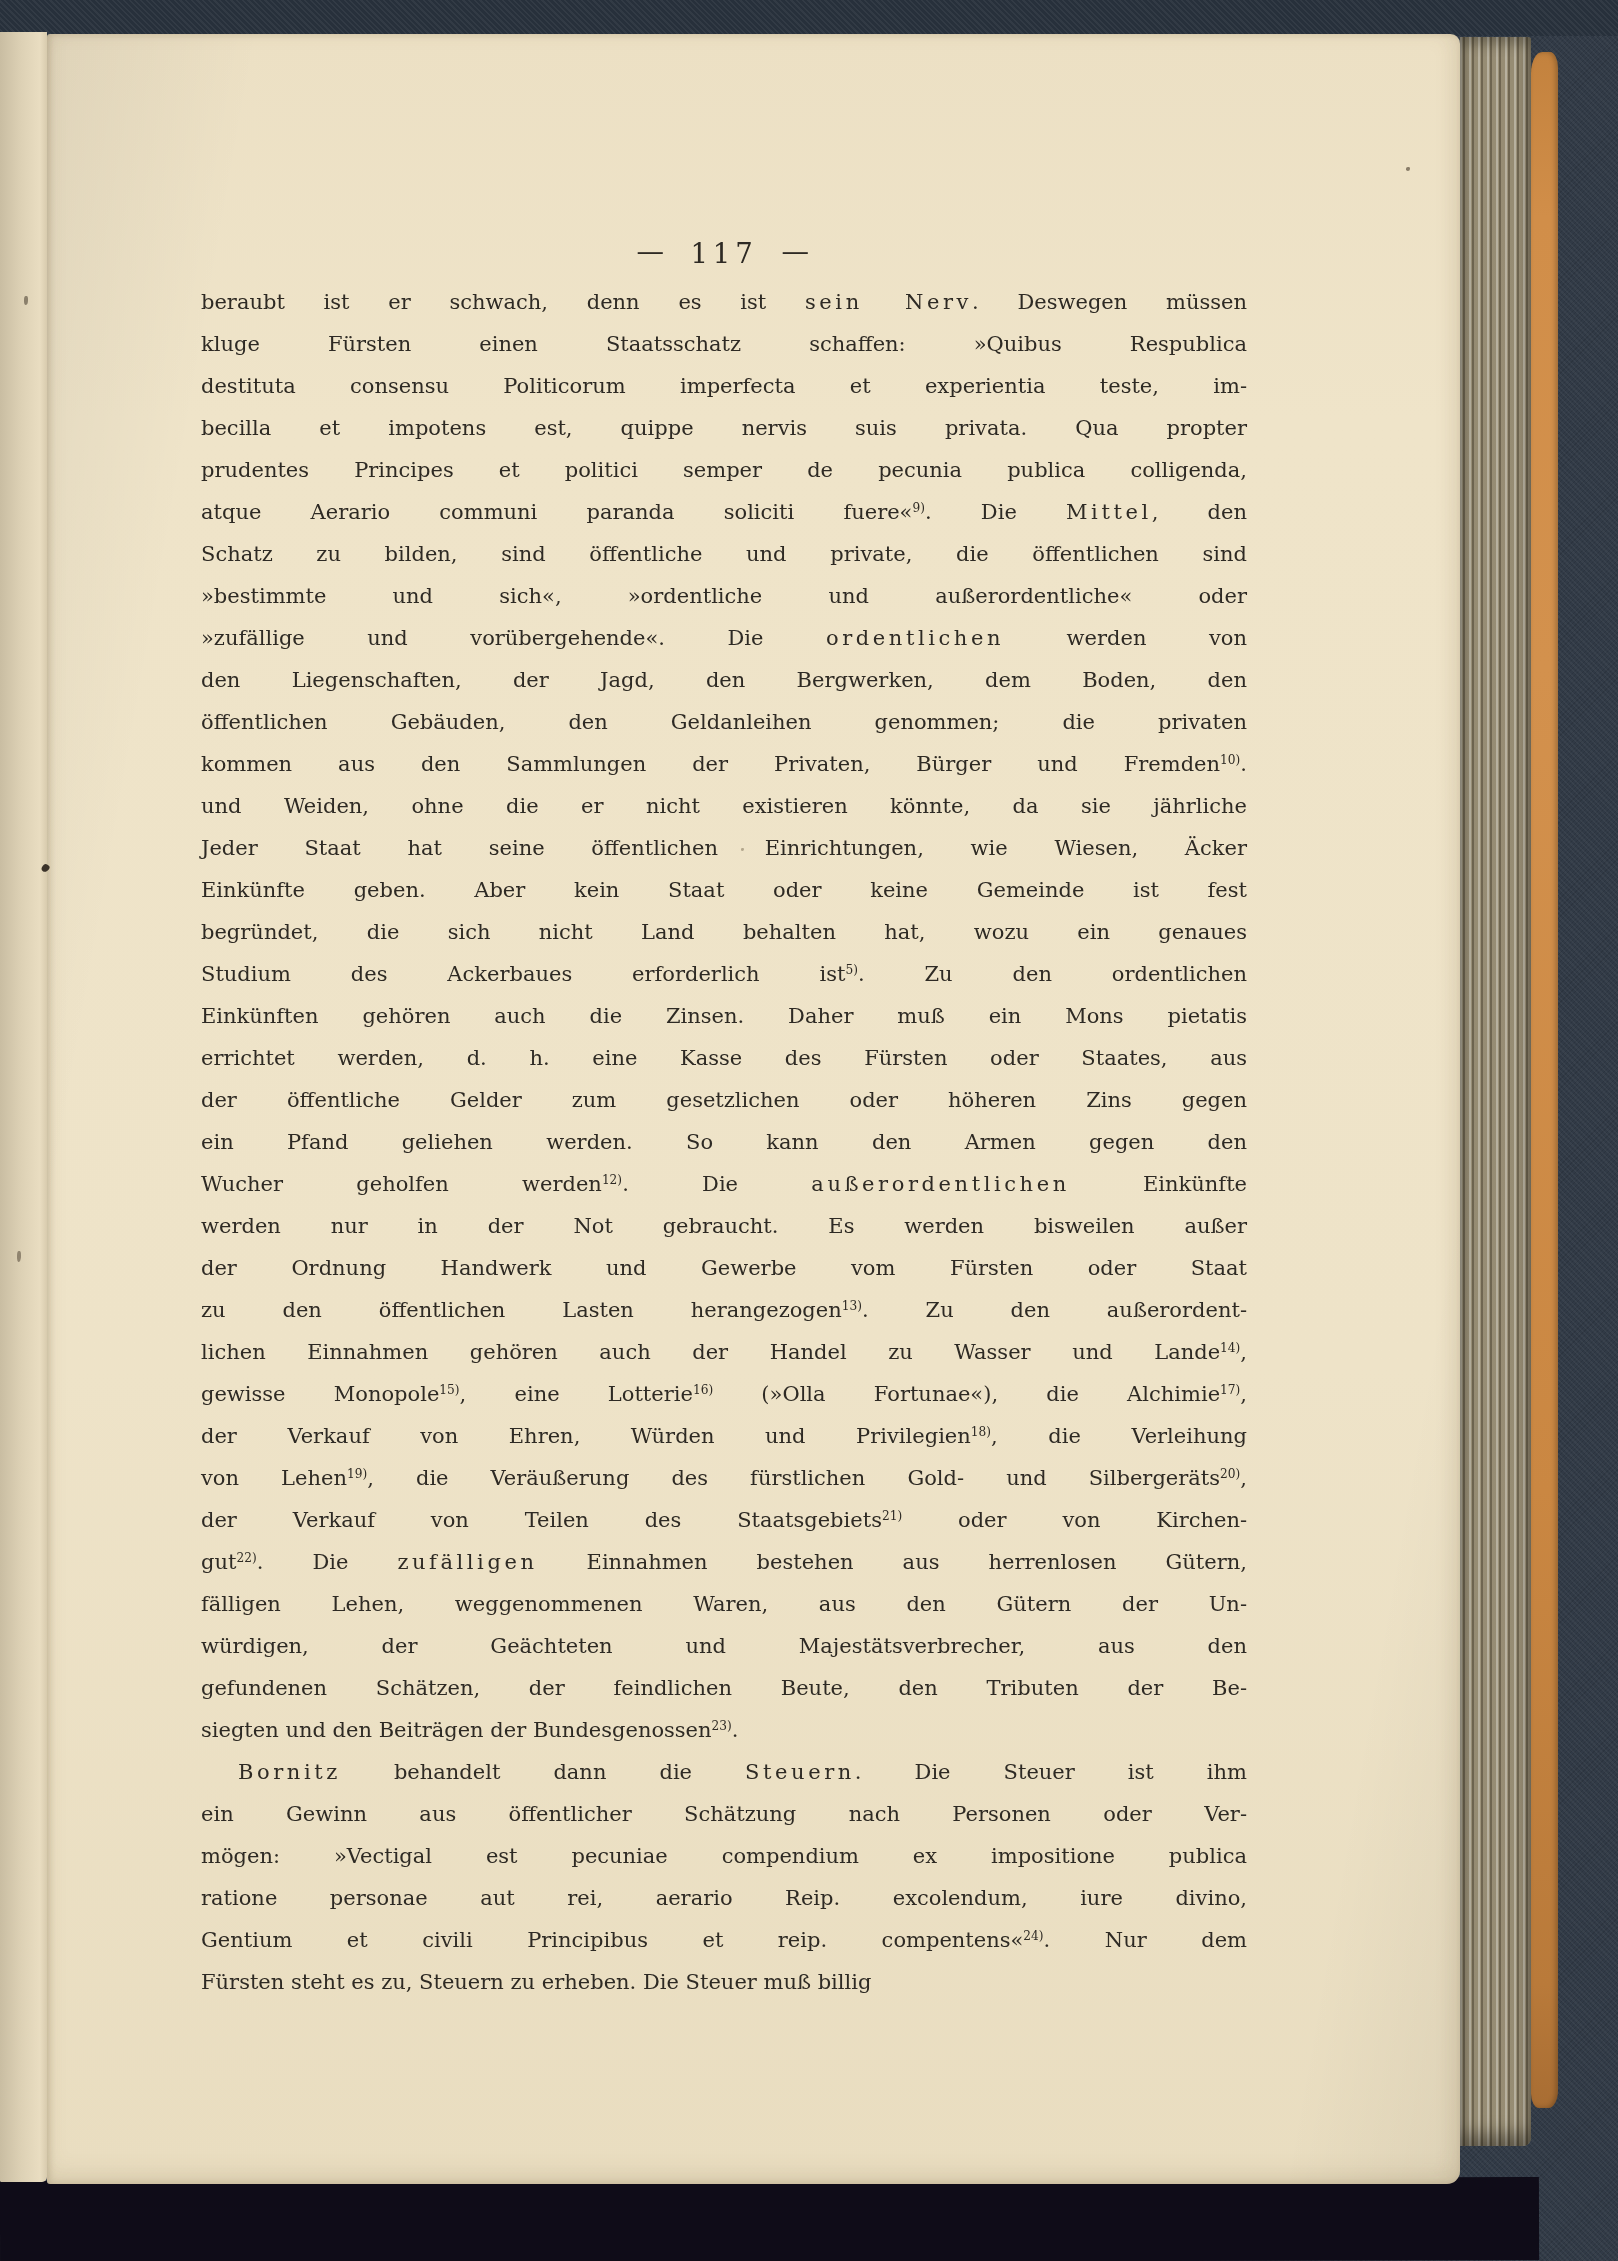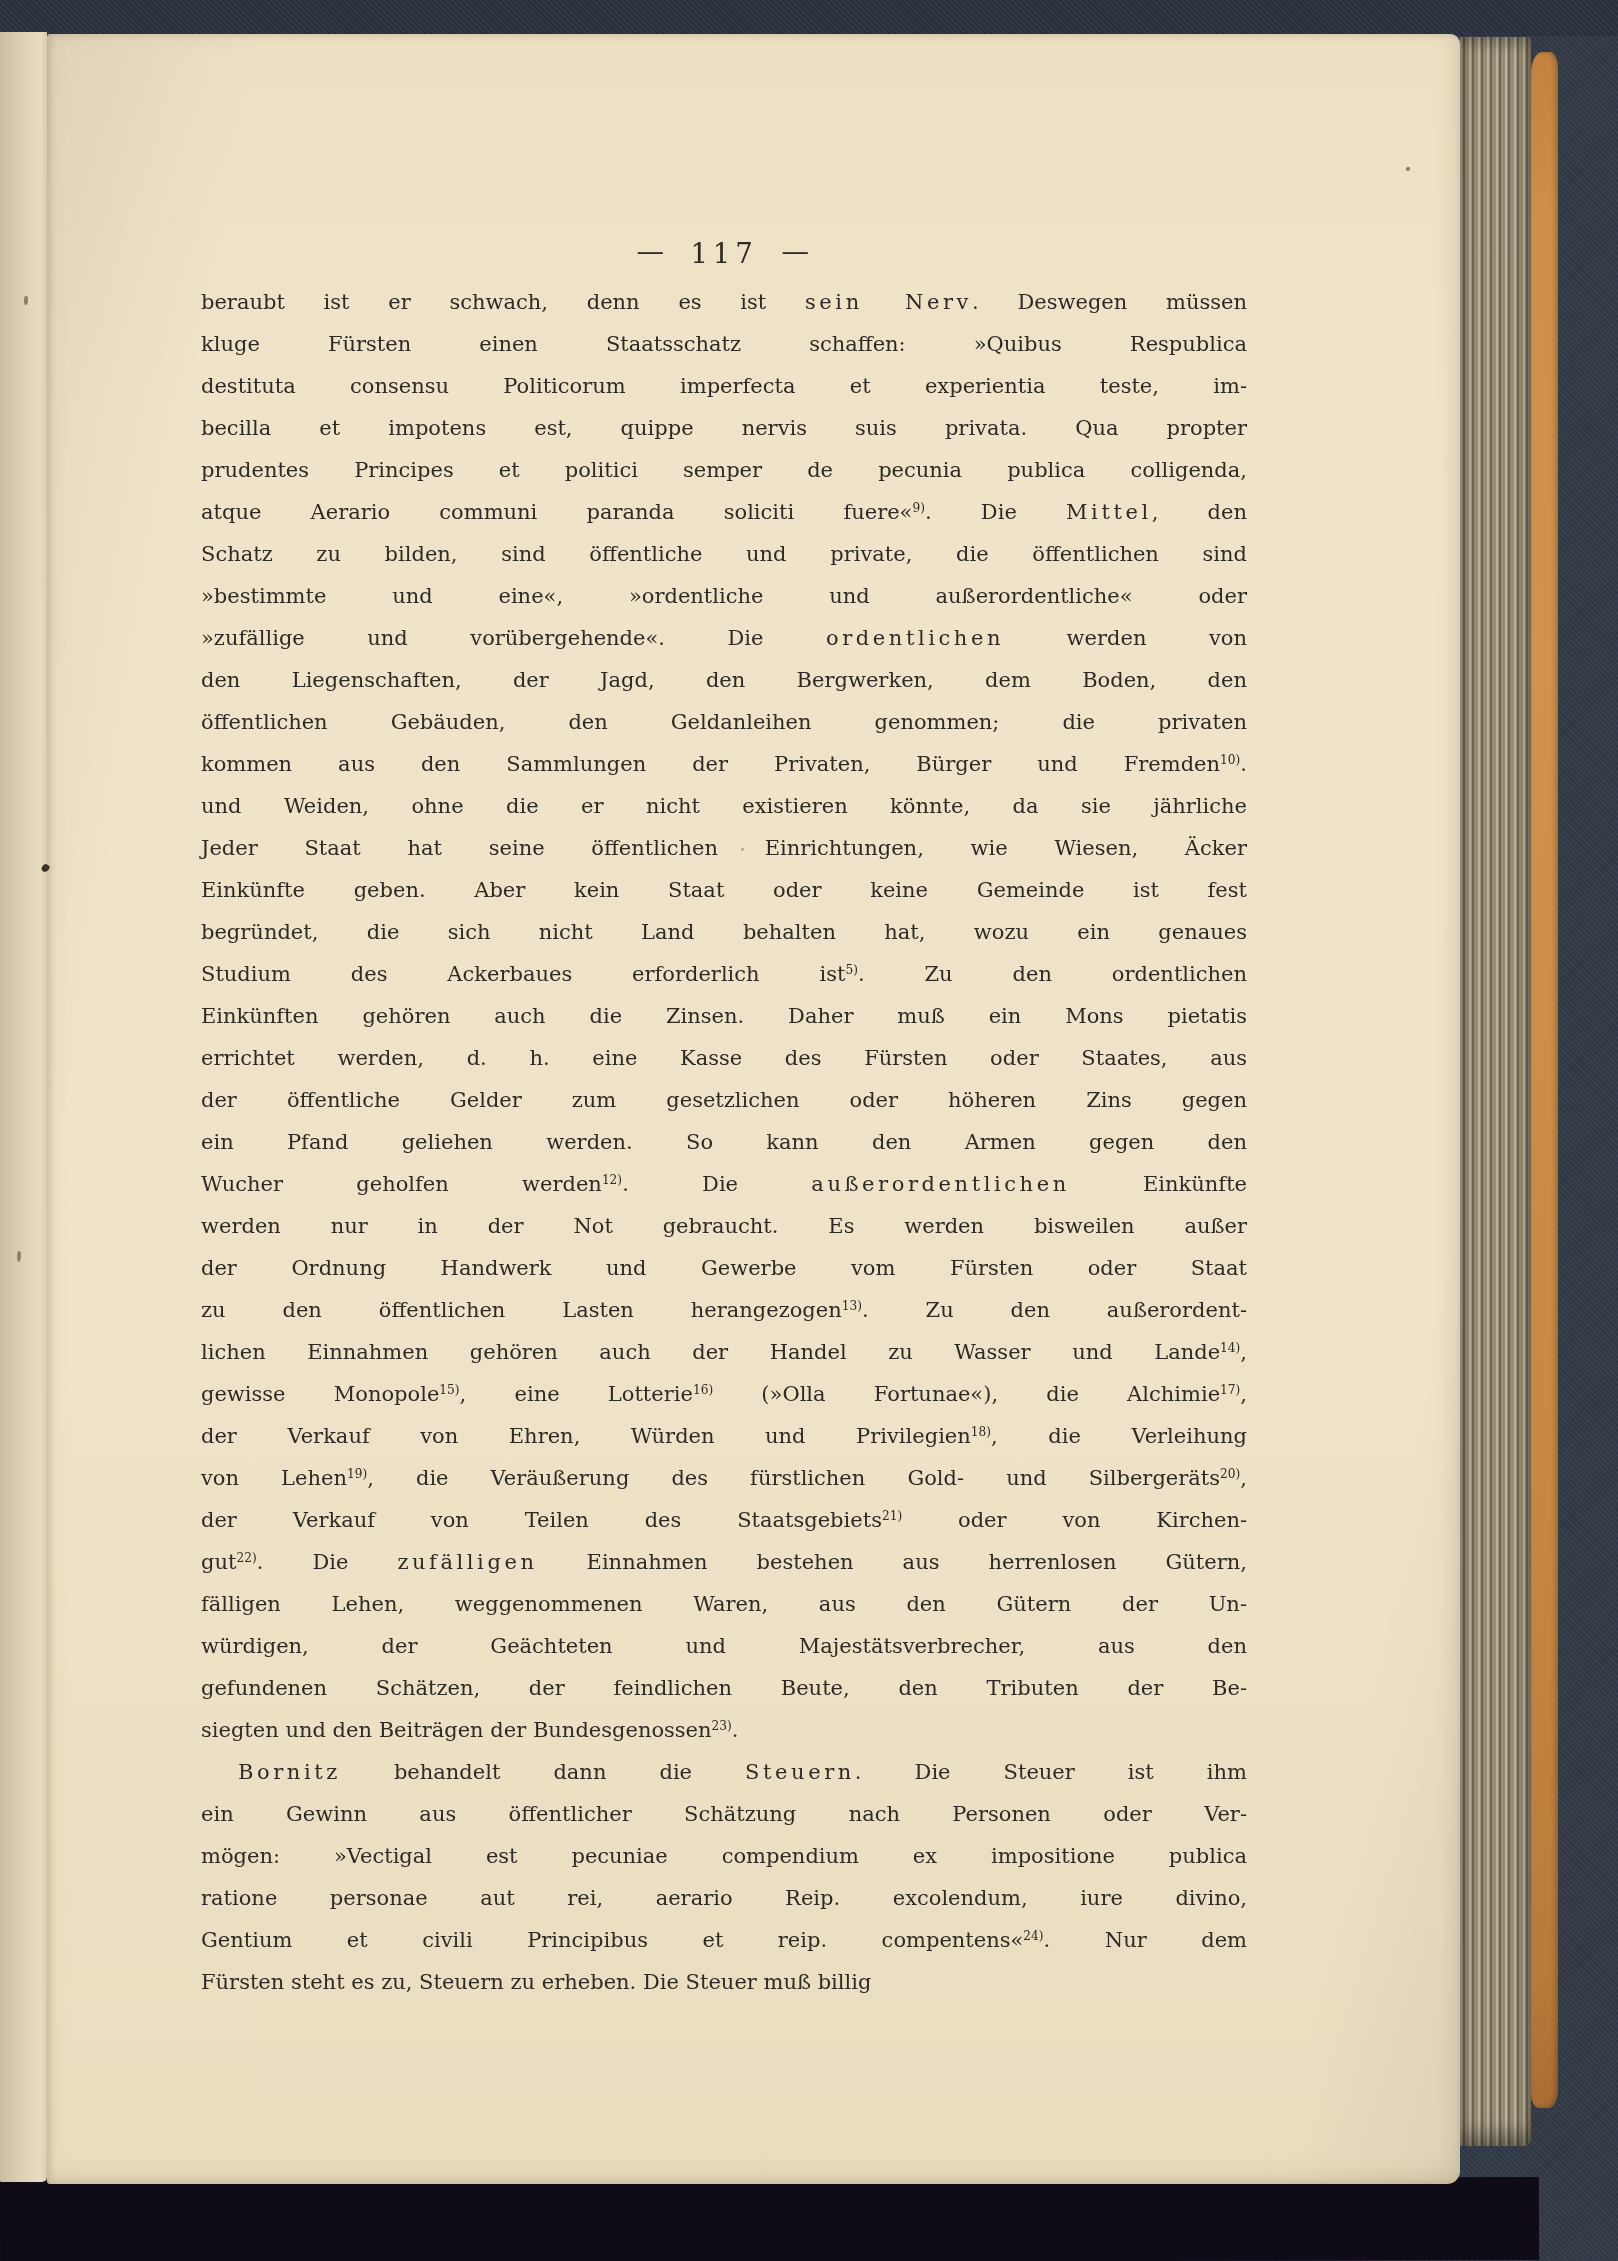--- a/index.html
+++ b/index.html
@@ -114,21 +114,21 @@
         <span class="dash">—</span><span class="num">117</span><span class="dash">—</span>
       </div>
       <div class="bodytext">
           <div class="line">beraubt ist er schwach, denn es ist <span class="sperr">sein Nerv</span>.  Deswegen müssen</div>
           <div class="line">kluge Fürsten einen Staatsschatz schaffen: »Quibus Respublica</div>
           <div class="line">destituta consensu Politicorum imperfecta et experientia teste, im-</div>
           <div class="line">becilla et impotens est, quippe nervis suis privata.  Qua propter</div>
           <div class="line">prudentes Principes et politici semper de pecunia publica colligenda,</div>
           <div class="line">atque Aerario communi paranda soliciti fuere«<sup>9)</sup>.  Die <span class="sperr">Mittel</span>, den</div>
           <div class="line">Schatz zu bilden, sind öffentliche und private, die öffentlichen sind</div>
-          <div class="line">»bestimmte und eine«, »ordentliche und außerordentliche« oder</div>
+          <div class="line">»bestimmte und sich«, »ordentliche und außerordentliche« oder</div>
           <div class="line">»zufällige und vorübergehende«.  Die <span class="sperr">ordentlichen</span> werden von</div>
           <div class="line">den Liegenschaften, der Jagd, den Bergwerken, dem Boden, den</div>
           <div class="line">öffentlichen Gebäuden, den Geldanleihen genommen; die privaten</div>
           <div class="line">kommen aus den Sammlungen der Privaten, Bürger und Fremden<sup>10)</sup>.</div>
           <div class="line">und Weiden, ohne die er nicht existieren könnte, da sie jährliche</div>
           <div class="line">Jeder Staat hat seine öffentlichen Einrichtungen, wie Wiesen, Äcker</div>
           <div class="line">Einkünfte geben.  Aber kein Staat oder keine Gemeinde ist fest</div>
           <div class="line">begründet, die sich nicht Land behalten hat, wozu ein genaues</div>
           <div class="line">Studium des Ackerbaues erforderlich ist<sup>5)</sup>.  Zu den ordentlichen</div>
           <div class="line">Einkünften gehören auch die Zinsen.  Daher muß ein Mons pietatis</div>

